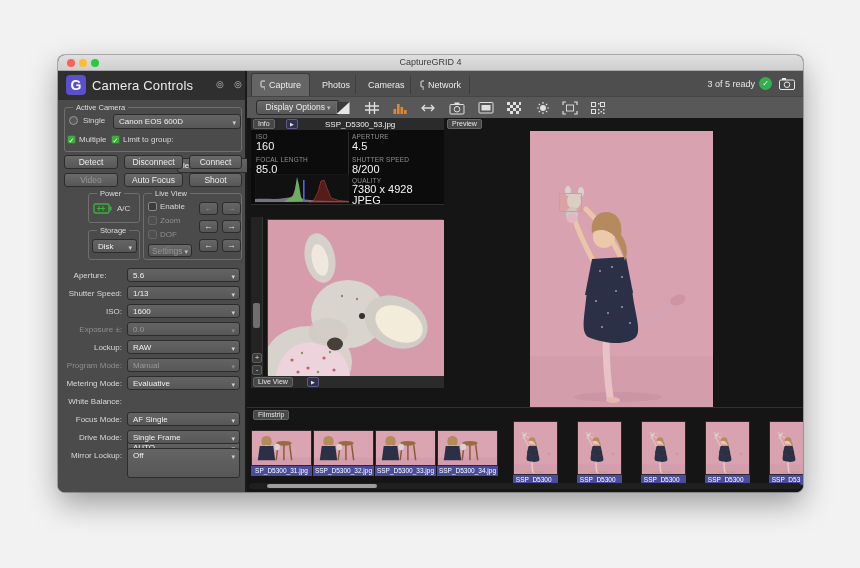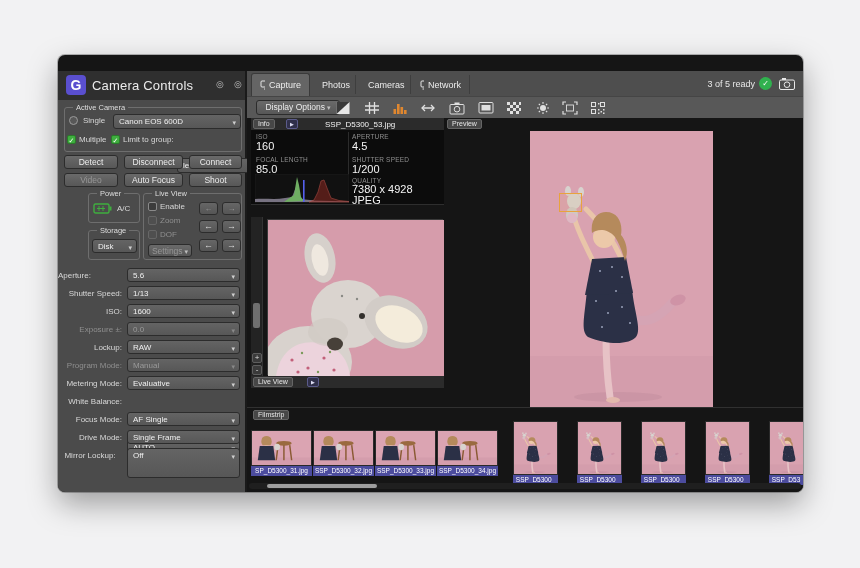--- a/index.html
+++ b/index.html
@@ -166,20 +166,26 @@
       <circle cx="94" cy="96" r="3" fill="#33302d"></circle>
       <circle cx="74" cy="76" r="1.2" fill="#8a8a85"></circle>
       <circle cx="89" cy="79" r="1.2" fill="#8a8a85"></circle>
       <ellipse cx="67" cy="124" rx="8" ry="6.5" fill="#474039"></ellipse>
     </g>
   </defs>
 </svg>
 
 <div class="win">
 
+  <div class="titlebar">
+    <span class="tl red"></span>
+    <span class="tl yel"></span>
+    <span class="tl grn"></span>
+    <div class="wtitle">CaptureGRID 4</div>
+  </div>
 
   <div class="lp">
     <div class="lp-head">
       <div class="logo">G</div>
       <div class="lp-title">Camera Controls</div>
       <span class="circ-ic" style="left:158px;">◎</span>
       <span class="circ-ic" style="left:176px;">◎</span>
     </div>
 
     <div class="grp" style="left:6px; top:36px; width:178px; height:45px;">
@@ -233,21 +239,21 @@
       <div class="btn dis" style="left:4px; top:50px; width:44px; height:13px;"><span>Settings</span><span class="caret2">▾</span></div>
       <div class="arrbtn dim" style="left:55px; top:8px;"><span>←</span></div>
       <div class="arrbtn dim" style="left:78px; top:8px;"><span>→</span></div>
       <div class="arrbtn" style="left:55px; top:26px;"><span>←</span></div>
       <div class="arrbtn" style="left:78px; top:26px;"><span>→</span></div>
       <div class="arrbtn" style="left:55px; top:45px;"><span>←</span></div>
       <div class="arrbtn" style="left:78px; top:45px;"><span>→</span></div>
     </div>
 
     <div>
-      <span class="lbl abs" style="left:0; top:200px; width:64px; text-align:left;">Aperture:</span>
+      <span class="lbl abs" style="left:0; top:200px; width:64px; text-align:center;">Aperture:</span>
       <div class="dd" style="left:69px; top:197px; width:113px; height:14px;"><span>5.6</span><span class="caret">▾</span></div>
 
       <span class="lbl abs" style="left:0; top:218px; width:64px; text-align:right;">Shutter Speed:</span>
       <div class="dd" style="left:69px; top:215px; width:113px; height:14px;"><span>1/13</span><span class="caret">▾</span></div>
 
       <span class="lbl abs" style="left:0; top:236px; width:64px; text-align:right;">ISO:</span>
       <div class="dd" style="left:69px; top:233px; width:113px; height:14px;"><span>1600</span><span class="caret">▾</span></div>
 
       <span class="lbl dis abs" style="left:0; top:254px; width:64px; text-align:right;">Exposure ±:</span>
       <div class="dd dis" style="left:69px; top:251px; width:113px; height:14px;"><span>0.0</span><span class="caret">▾</span></div>
@@ -263,21 +269,21 @@
 
       <span class="lbl abs" style="left:0; top:326px; width:64px; text-align:right;">White Balance:</span>
       <div class="dd" style="left:69px; top:323px; width:113px; height:14px;margin-top:46px;"><span>AUTO</span><span class="caret">▾</span></div>
 
       <span class="lbl abs" style="left:0; top:344px; width:64px; text-align:right;">Focus Mode:</span>
       <div class="dd" style="left:69px; top:341px; width:113px; height:14px;"><span>AF Single</span><span class="caret">▾</span></div>
 
       <span class="lbl abs" style="left:0; top:362px; width:64px; text-align:right;">Drive Mode:</span>
       <div class="dd" style="left:69px; top:359px; width:113px; height:14px;"><span>Single Frame</span><span class="caret">▾</span></div>
 
-      <span class="lbl abs" style="left:0; top:380px; width:64px; text-align:center;">Mirror Lockup:</span>
+      <span class="lbl abs" style="left:0; top:380px; width:64px; text-align:right;">Mirror Lockup:</span>
       <div class="dd" style="left:69px; top:377px; width:113px; height:30px;"><span>Off</span><span class="caret">▾</span></div>
     </div>
   </div>
 
   <div class="ra">
 
     <div class="tabbar">
       <div class="tab active" style="left:4px; width:59px;">
         <svg width="12" height="10">
             <rect x="1" y="1" width="10" height="6" rx="1" fill="none" stroke="#e6e6e6"></rect>
@@ -397,21 +403,21 @@
     </div>
     <div class="info-body">
       <div class="idiv"></div>
       <span class="ilab" style="left:5px; top:3px;">ISO</span>
       <span class="ival" style="left:5px; top:10px;">160</span>
       <span class="ilab" style="left:5px; top:26px;">FOCAL LENGTH</span>
       <span class="ival" style="left:5px; top:33px;">85.0</span>
       <span class="ilab" style="left:101px; top:3px;">APERTURE</span>
       <span class="ival" style="left:101px; top:10px;">4.5</span>
       <span class="ilab" style="left:101px; top:26px;">SHUTTER SPEED</span>
-      <span class="ival" style="left:101px; top:33px;">1/200</span>
+      <span class="ival" style="left:101px; top:33px;">8/200</span>
       <span class="ilab" style="left:101px; top:47px;">QUALITY</span>
       <span class="ival" style="left:101px; top:53px;">7380 x 4928</span>
       <span class="ival" style="left:101px; top:64px;">JPEG</span>
 
       <svg class="abs" style="left:4px; top:44px;" width="94" height="29">
         <rect x="0" y="0" width="94" height="29" fill="#111" stroke="#2b2b2b" stroke-width=".5"></rect>
         <path d="M0,28 L0,25 C10,24 20,26 30,24 L37,23 L41,13 L43,17 L45,25 L60,26.5 L94,27.5 L94,28 Z" fill="#9b94a8" opacity=".75"></path>
         <path d="M29,28 L33,25 L39,21 L42,3 L44,11 L46,23 L49,27 Z" fill="#6fae62"></path>
         <rect x="48" y="6" width="1.6" height="22" fill="#5560ee"></rect>
         <path d="M54,28 L59,26 L63,18 L66,7 L69,6 L72,14 L76,24 L84,26.5 L94,27.5 L94,28 Z" fill="#7a2520" opacity=".65" stroke="#c9544a" stroke-width=".8"></path>

